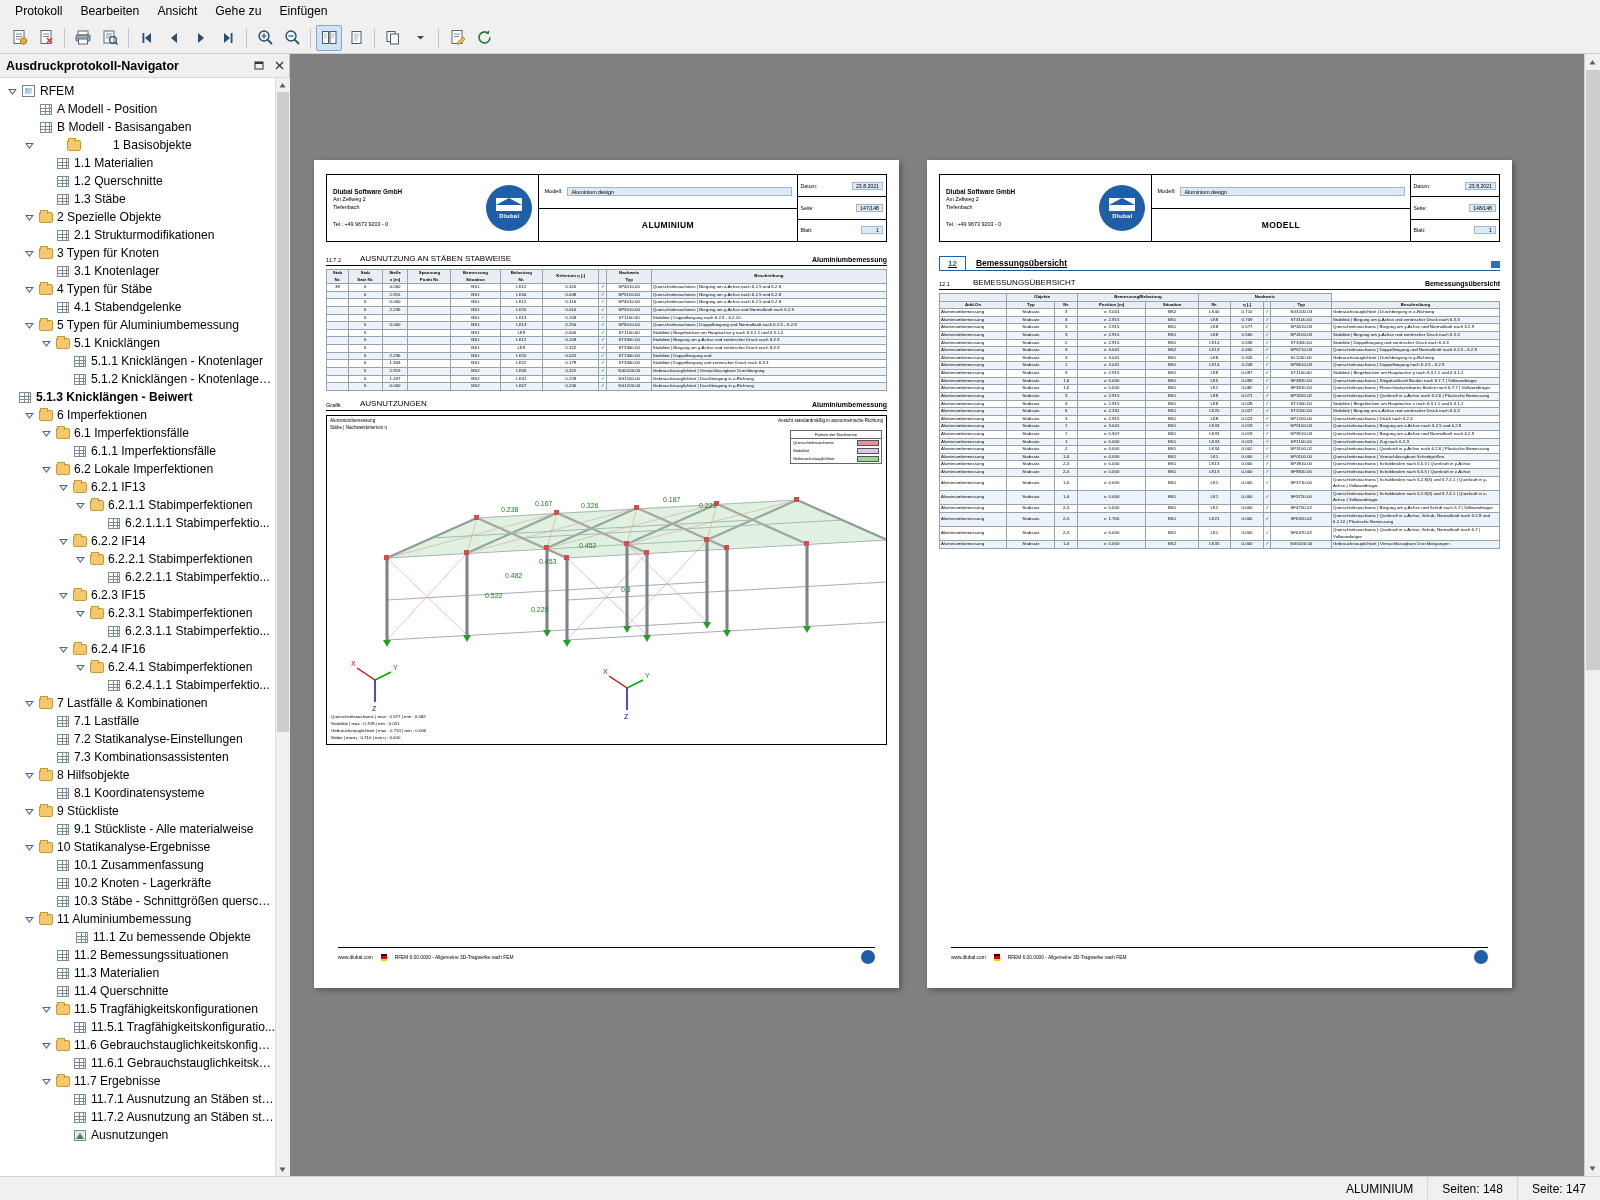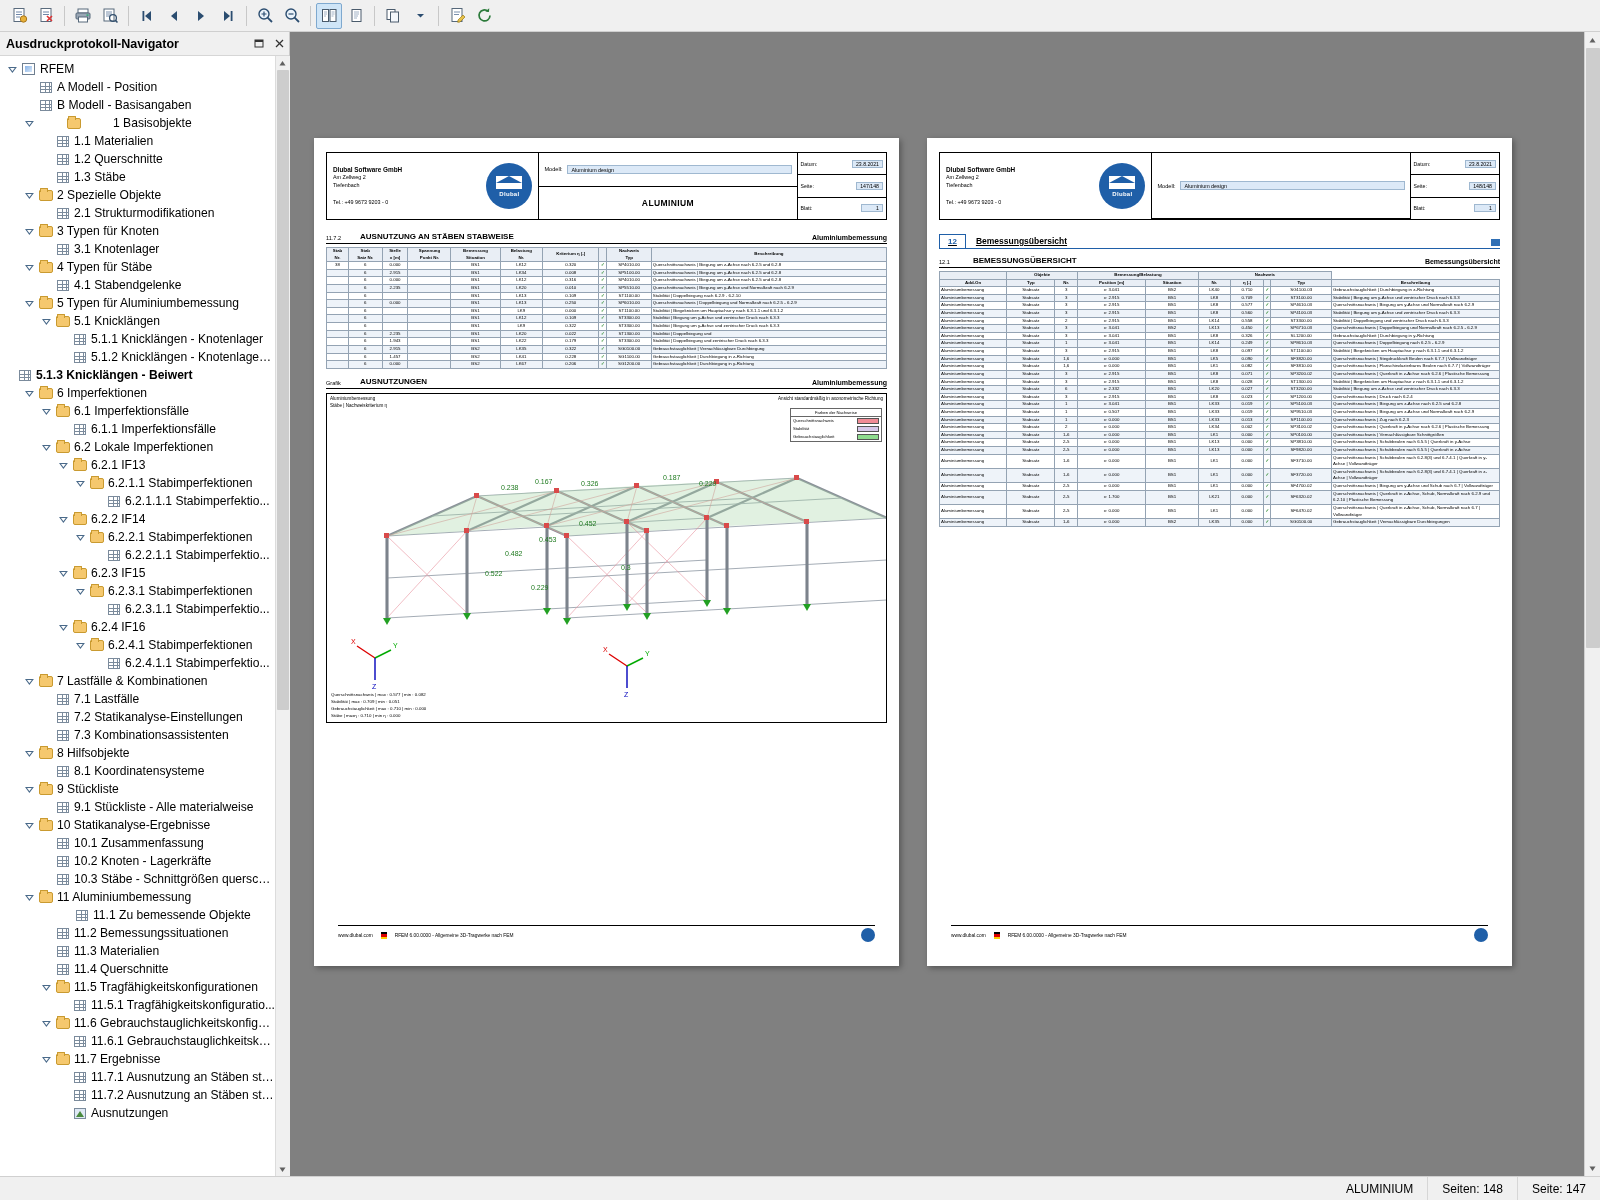--- a/index.html
+++ b/index.html
@@ -120,21 +120,21 @@
   .rh-model .val { flex:1; background:#dce9f7; border:1px solid #9fb8d0; height:9px; font-size:5.4px; padding:0 3px; line-height:9px; }
   .rh-title { flex:1; display:flex; align-items:center; justify-content:center; font-weight:bold; font-size:8.5px; letter-spacing:.4px;}
   .rh-right { width:16%; border-left:1px solid #000; display:flex; flex-direction:column; font-size:5.2px; }
   .rh-right .rr-row { flex:1; display:flex; align-items:center; padding:0 3px; gap:2px; border-bottom:1px solid #000;}
   .rh-right .rr-row:last-child { border-bottom:none; }
   .rh-right .rr-row .k { color:#000; }
   .rh-right .rr-row .v { margin-left:auto; background:#dce9f7; border:1px solid #9fb8d0; padding:0 3px; min-width:22px; text-align:right;}
 
   .sec-bar { display:flex; align-items:flex-end; gap:8px; margin-top:12px; border-bottom:1px solid #000; padding-bottom:2px; }
   .sec-no { font-size:5.6px; width:26px; }
-  .sec-title { font-weight:bold; font-size:8px; flex:1; }
+  .sec-title { font-weight:normal; font-size:8px; flex:1; }
   .sec-right { font-weight:bold; font-size:7px; }
 
   table.rt { border-collapse:collapse; width:100%; margin-top:3px; font-size:4.4px; }
   table.rt th, table.rt td { border:.4px solid #94a3b3; padding:0 1px; line-height:1.5; }
   table.rt th { background:#e9eef5; font-weight:bold; text-align:center; }
   table.rt td { text-align:center; }
   table.rt td.l { text-align:left; }
   table.rt tr.alt td { background:#eef3f9; }
   .chk { color:#2e8b2e; font-weight:bold; }
 
@@ -172,20 +172,27 @@
   .statusbar .sb-spacer { flex:1; }
   .statusbar .sb-cell { padding:0 14px; height:24px; display:flex; align-items:center; border-left:1px solid #d6d6d6; }
   .statusbar .sb-cell.first { border-left:none; }
 </style>
 </head>
 <body>
 
 <div class="app">
 
 
+  <div class="menubar">
+    <div class="mi">Protokoll</div>
+    <div class="mi">Bearbeiten</div>
+    <div class="mi">Ansicht</div>
+    <div class="mi">Gehe zu</div>
+    <div class="mi">Einfügen</div>
+  </div>
 
   <div class="toolbar">
     <div class="tbtn">
       <svg width="17" height="17" viewBox="0 0 17 17">
           <rect x="3" y="1.5" width="10" height="13" fill="#fff" stroke="#5a6b7d"></rect>
           <path d="M5 5h6M5 7.5h6M5 10h4" stroke="#6f86a8" stroke-width="1"></path>
           <circle cx="12.5" cy="12" r="3.2" fill="#e8b13a" stroke="#a8761c"></circle>
         </svg>
     </div>
     <div class="tbtn">
@@ -1283,20 +1290,21 @@
                   <div class="rh-logo">
                     <div class="lg-box"></div>
                     <div class="lg-t">Dlubal</div>
                   </div>
                 </div>
                 <div class="rh-mid">
                   <div class="rh-model">
                     <span class="lbl">Modell:</span>
                     <span class="val">Aluminium design</span>
                   </div>
+                  <div class="rh-title">MODELL</div>
                 </div>
                 <div class="rh-right">
                   <div class="rr-row">
                       <span class="k">Datum:</span>
                       <span class="v">23.8.2021</span>
                     </div>
                   <div class="rr-row">
                       <span class="k">Seite:</span>
                       <span class="v">148/148</span>
                     </div>

